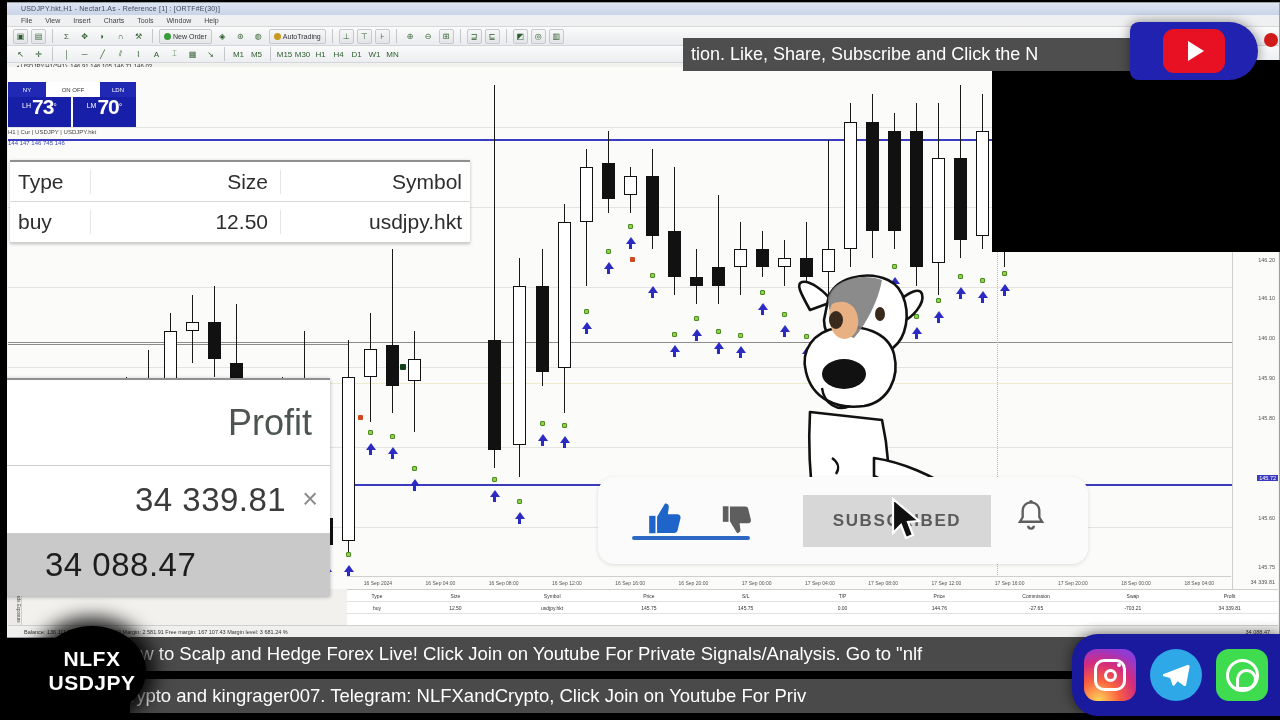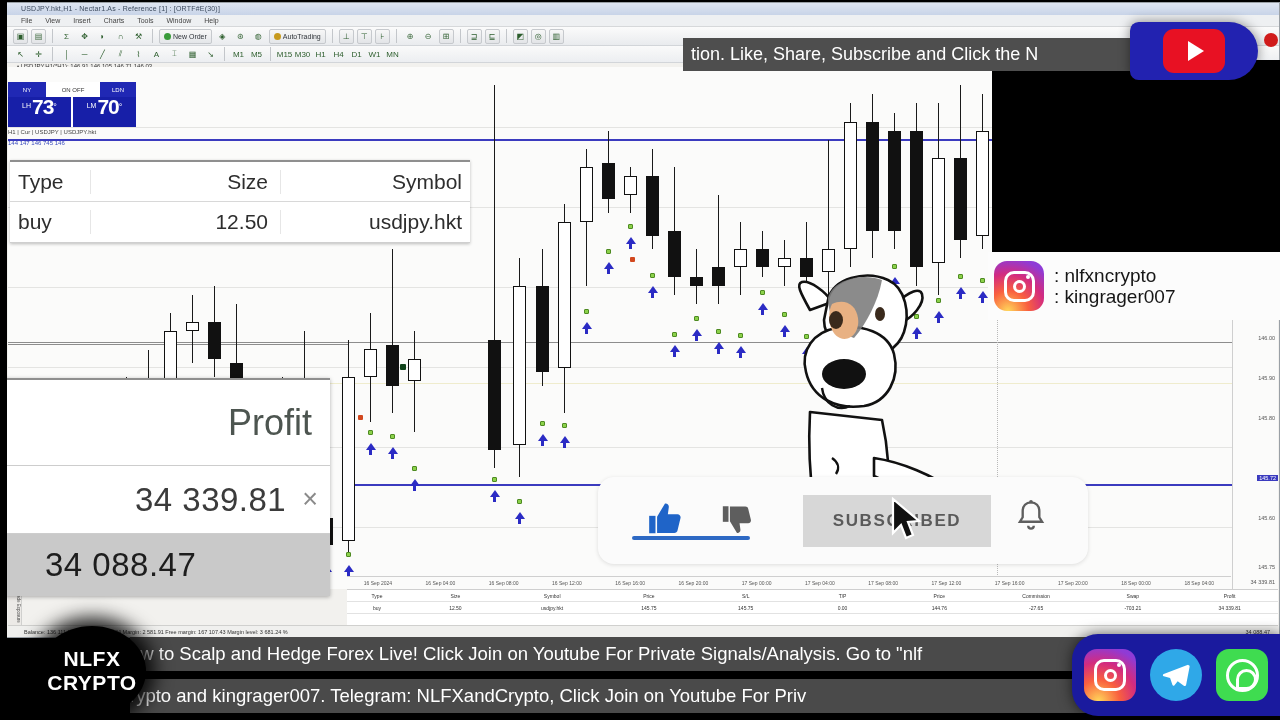--- a/index.html
+++ b/index.html
@@ -745,32 +745,20 @@
       <span class="val">34 339.81</span>
       <span class="close-x">×</span>
     </div>
     <div class="pp-row2">
       <span class="val">34 088.47</span>
     </div>
   </div>
 
   <div class="video-box"></div>
 
-  <div class="ig-overlay">
-    <div class="ig-logo">
-      <div class="sq">
-        <div class="ci"></div>
-        <div class="dt"></div>
-      </div>
-    </div>
-    <div class="ig-names">
-      <div>: nlfxncrypto</div>
-      <div>: kingrager007</div>
-    </div>
-  </div>
 
   <svg class="dog" viewBox="0 0 200 250">
     <g fill="#fff" stroke="#111" stroke-width="2.6" stroke-linejoin="round">
       <path d="M40 48 C30 30 26 22 32 20 C40 18 56 30 62 40 Z"></path>
       <path d="M126 42 C140 28 150 26 152 32 C155 42 142 56 132 60 Z"></path>
       <path d="M58 38 C62 16 96 8 118 18 C136 26 140 52 134 70 C128 88 110 96 92 94 C70 92 54 76 54 58 Z"></path>
       <path d="M36 110 C30 88 44 70 66 66 C92 62 118 70 124 92 C130 116 118 140 94 144 C66 148 42 136 36 110 Z"></path>
       <path d="M40 150 C38 186 40 216 44 244 L118 244 C120 215 118 185 112 158 Z"></path>
       <path d="M104 196 C132 200 164 214 182 228 C190 234 186 242 176 240 C156 236 124 224 104 214 Z"></path>
     </g>
@@ -820,21 +808,21 @@
         <i></i>
       </div>
   </div>
   <div class="rec-dot"></div>
 
   <div class="ticker ticker1">ow to Scalp and Hedge Forex Live! Click Join on Youtube For Private Signals/Analysis. Go to "nlf</div>
   <div class="ticker ticker2">rypto and kingrager007.  Telegram: NLFXandCrypto,  Click Join on Youtube For Priv</div>
 
   <div class="logo-circle">
     <div class="l1">NLFX</div>
-    <div class="l2">CRYPTO</div>
+    <div class="l2">USDJPY</div>
   </div>
 
   <div class="social-panel">
     <div class="sp-icon" style="background:radial-gradient(circle at 28% 100%, #ffd65a 0%, #f9603f 33%, #d32b7f 60%, #8f3bd6 86%);">
       <div style="width:32px;height:32px;border:3px solid #fff;border-radius:10px;display:flex;align-items:center;justify-content:center;position:relative;">
         <div style="width:13px;height:13px;border:3px solid #fff;border-radius:50%;"></div>
         <div style="position:absolute;right:2px;top:1px;width:4px;height:4px;border-radius:50%;background:#fff;"></div>
       </div>
     </div>
     <div class="sp-icon tg">

